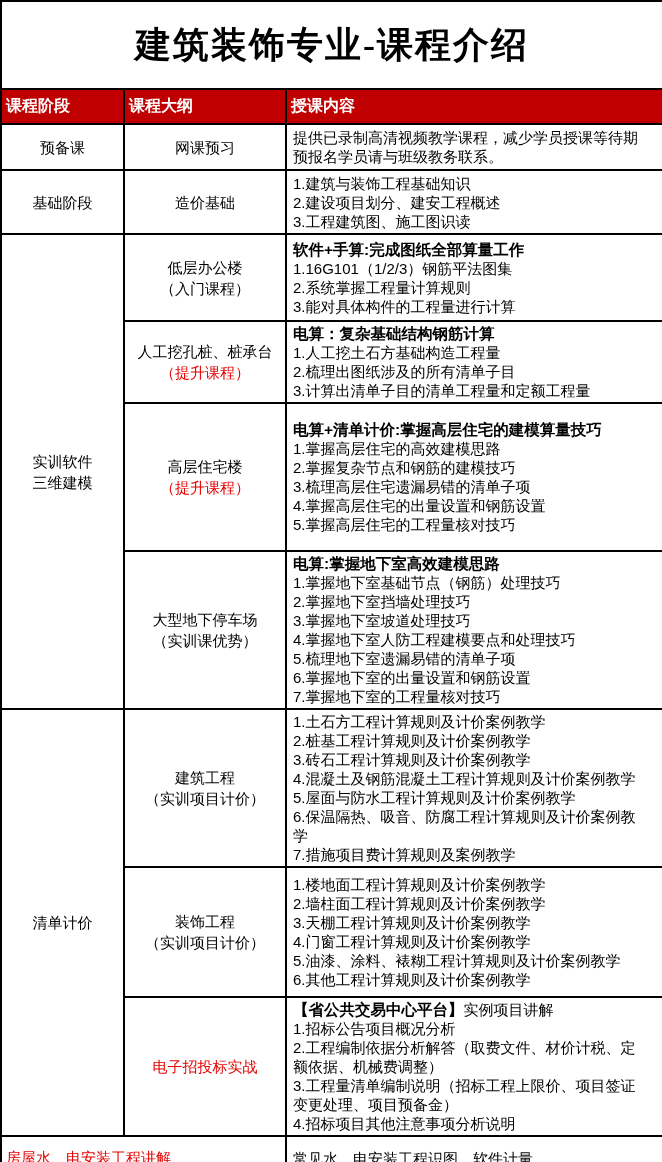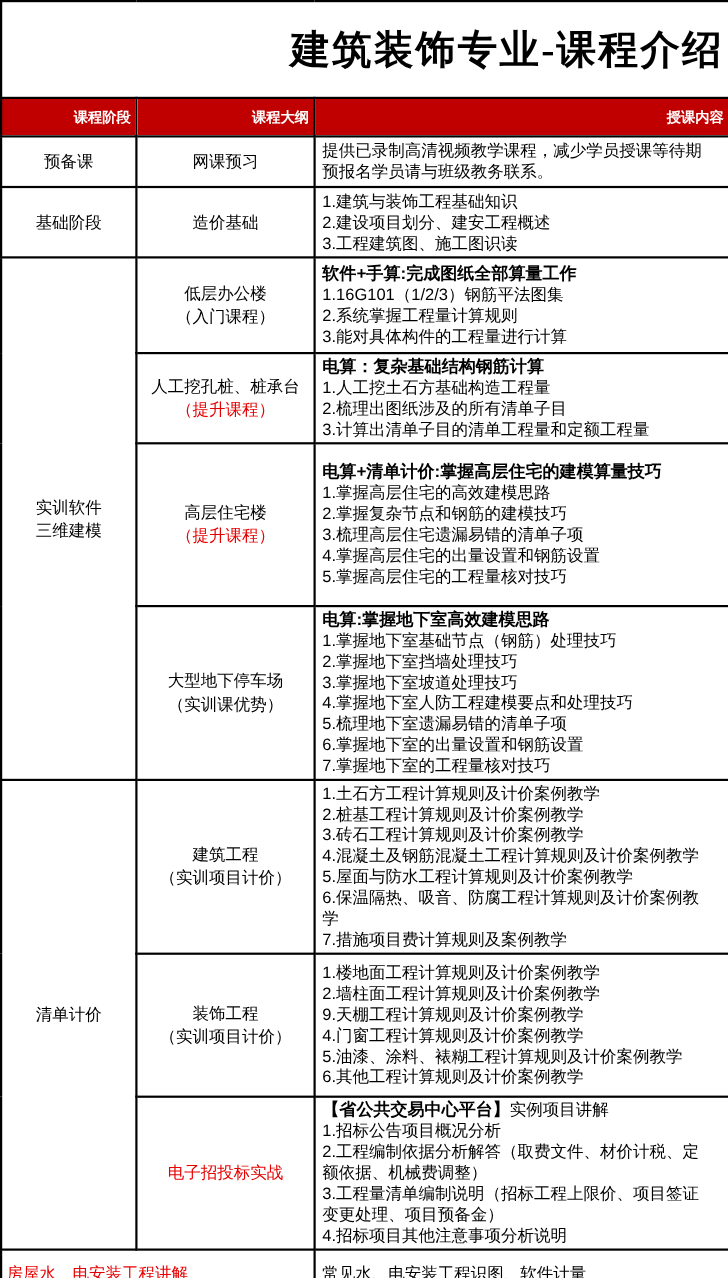--- a/index.html
+++ b/index.html
@@ -21,27 +21,27 @@
   td,th{
     border:2px solid var(--border);
     vertical-align:middle;
     padding:2px 4px;
     overflow:hidden;
   }
   
   col.c1{width:123px;} col.c2{width:162px;} col.c3{width:377px;}
 
   .title-cell{
-    height:88px;text-align:right;
+    height:88px;text-align:center;
     font-family:"Liberation Serif","DejaVu Serif",serif;
     font-weight:700;font-size:36px;letter-spacing:2px;
   }
   tr.header-row th{
     height:35px;background:var(--header-bg);color:var(--header-text);
-    font-size:13px;font-weight:700;text-align:right;
+    font-size:16px;font-weight:700;text-align:left;
   }
   .stage-cell,.outline-cell{
     text-align:center;font-size:15px;line-height:21px;
   }
   .content-cell{
     text-align:left;font-size:15px;line-height:19px;padding-left:6px;padding-right:20px;
   }
   .content-cell b{font-size:15.5px;}
   .red{color:var(--accent-red);}
   .merged-cell{
@@ -183,21 +183,21 @@
   </tr>
 
   <tr class="r7">
     <td class="outline-cell">
           <div>装饰工程</div>
           <div>（实训项目计价）</div>
         </td>
     <td class="content-cell">
           <div>1.楼地面工程计算规则及计价案例教学</div>
           <div>2.墙柱面工程计算规则及计价案例教学</div>
-          <div>9.天棚工程计算规则及计价案例教学</div>
+          <div>3.天棚工程计算规则及计价案例教学</div>
           <div>4.门窗工程计算规则及计价案例教学</div>
           <div>5.油漆、涂料、裱糊工程计算规则及计价案例教学</div>
           <div>6.其他工程计算规则及计价案例教学</div>
         </td>
   </tr>
 
   <tr class="r8">
     <td class="outline-cell">
           <div class="red"><span>电子招投标实战</span></div>
         </td>

